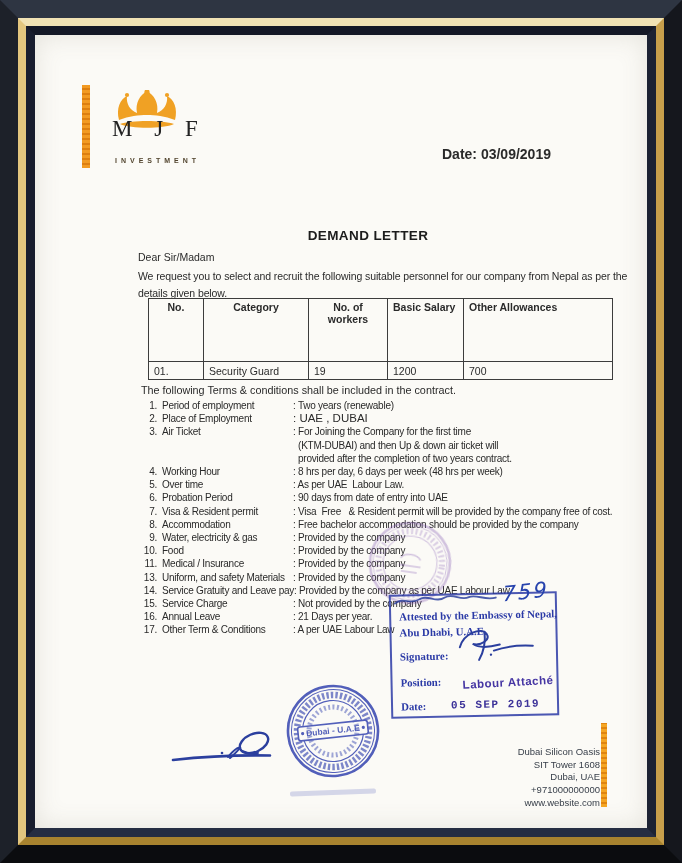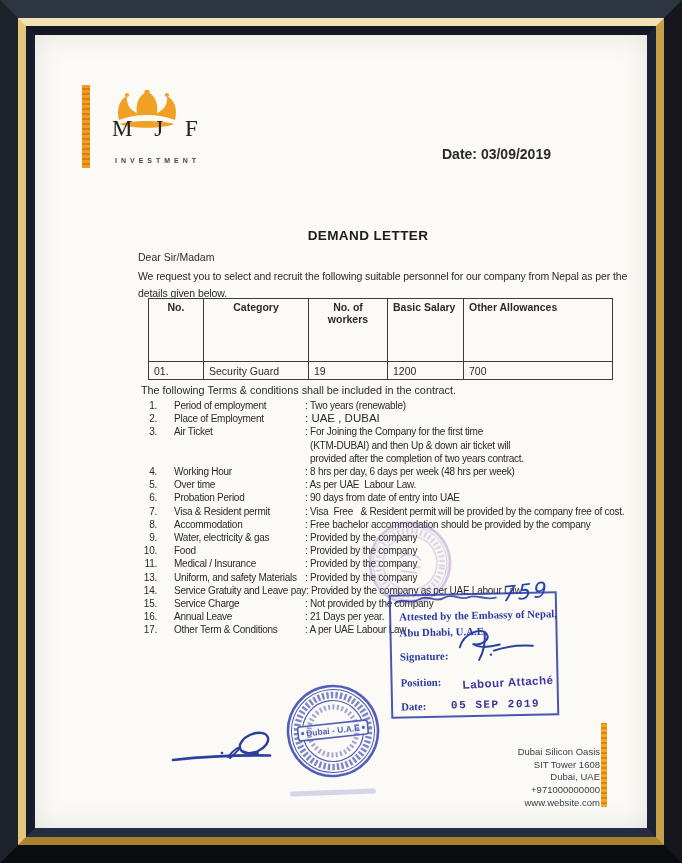--- a/index.html
+++ b/index.html
@@ -42,21 +42,21 @@
   table.demand tr.hd td{height:58px;font-weight:700;white-space:pre-line;}
   table.demand tr.hd td:nth-child(1),table.demand tr.hd td:nth-child(3){text-align:center;}
   table.demand tr.hd td:nth-child(2){text-align:center;}
   table.demand tr.dt td{height:13px;vertical-align:middle;}
   table.demand tr.dt td:nth-child(1){}
   .terms-heading{position:absolute;left:90px;top:349px;font-size:10.8px;margin-left:16px;}
   .terms{position:absolute;left:105px;top:364px;width:512px;font-size:10px;
          line-height:13.2px;letter-spacing:-.25px;}
   .term-row{display:flex;}
   .term-num{width:17px;text-align:right;flex:0 0 auto;}
-  .term-label{margin-left:17px;min-width:131px;white-space:nowrap;flex:0 0 auto;}
+  .term-label{margin-left:5px;min-width:131px;white-space:nowrap;flex:0 0 auto;}
   .term-value{white-space:pre;}
   .term-row.multi .term-value{white-space:pre-wrap;}
   .term-row.lg .term-value{font-size:11.5px;letter-spacing:0;}
   
   .signatory{position:absolute;left:113px;top:633px;font-size:10.5px;line-height:18.5px;}
   .signatory .nm,.signatory .rl{font-weight:600;}
   .signatory .co{font-weight:700;}
   .sig-main{position:absolute;left:135px;top:694px;}
   .stamp-round{position:absolute;left:250px;top:648px;opacity:.82;transform:rotate(-6deg);}
   .stamp-smear{position:absolute;left:255px;top:755px;width:86px;height:5px;

